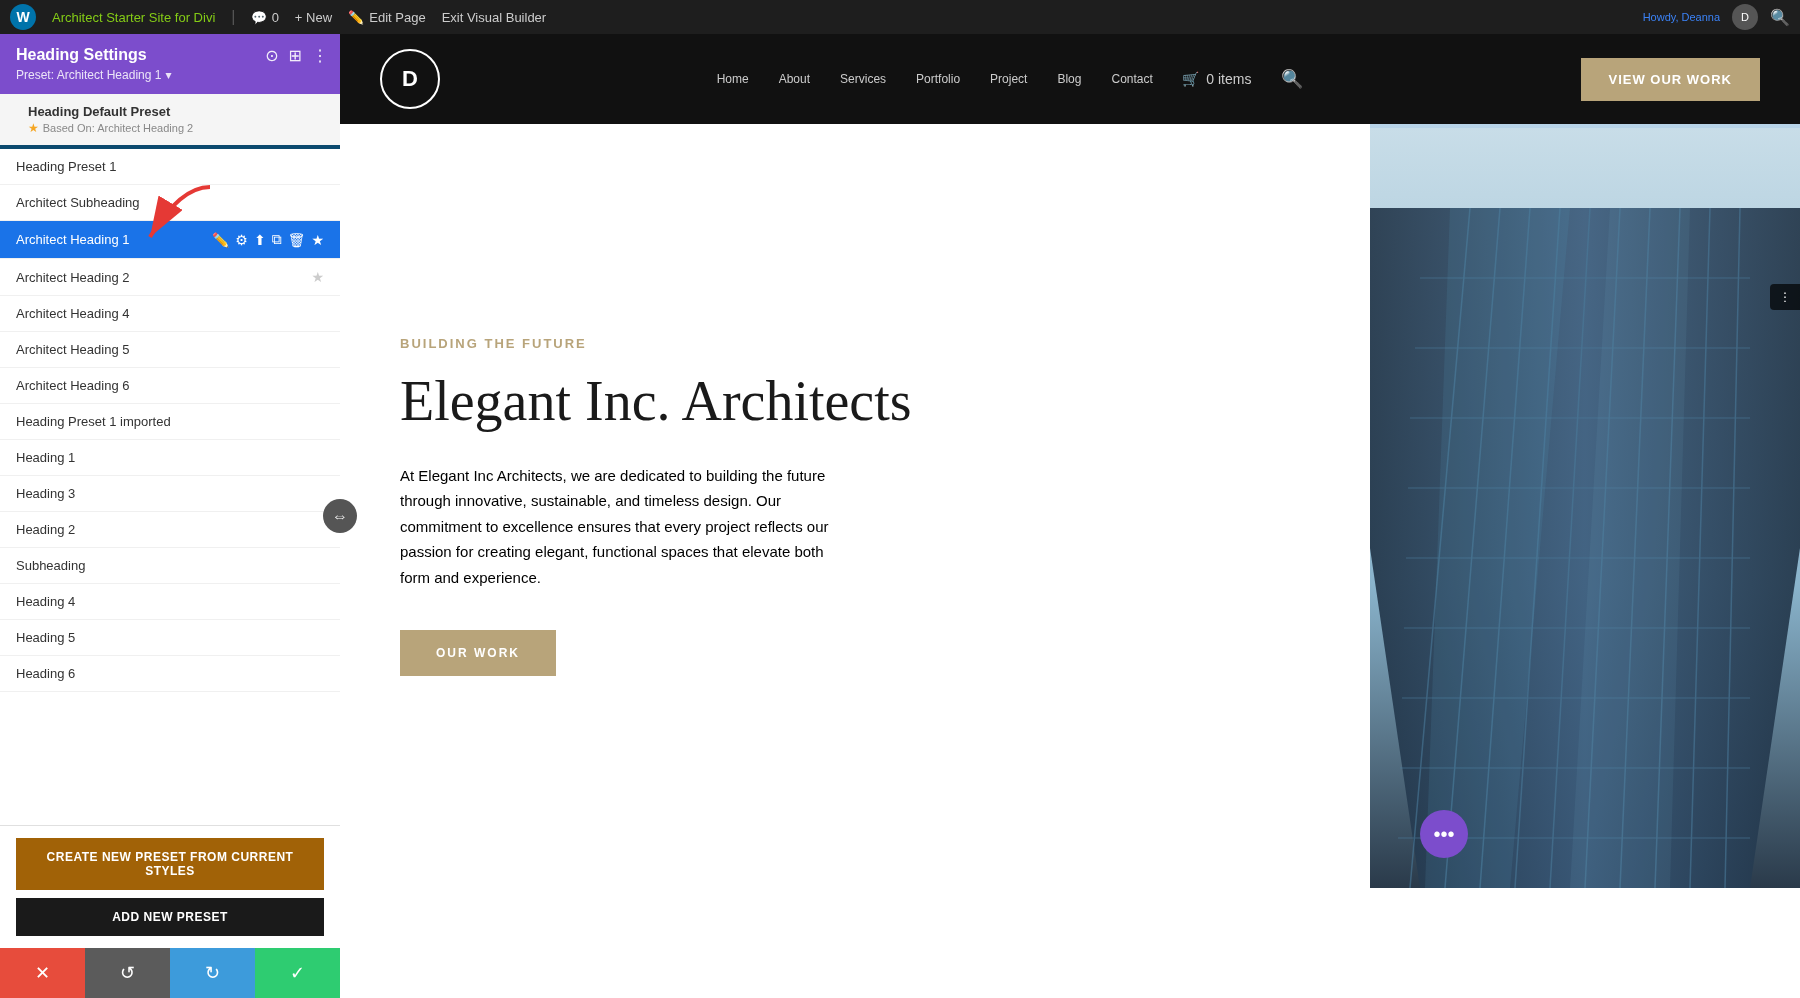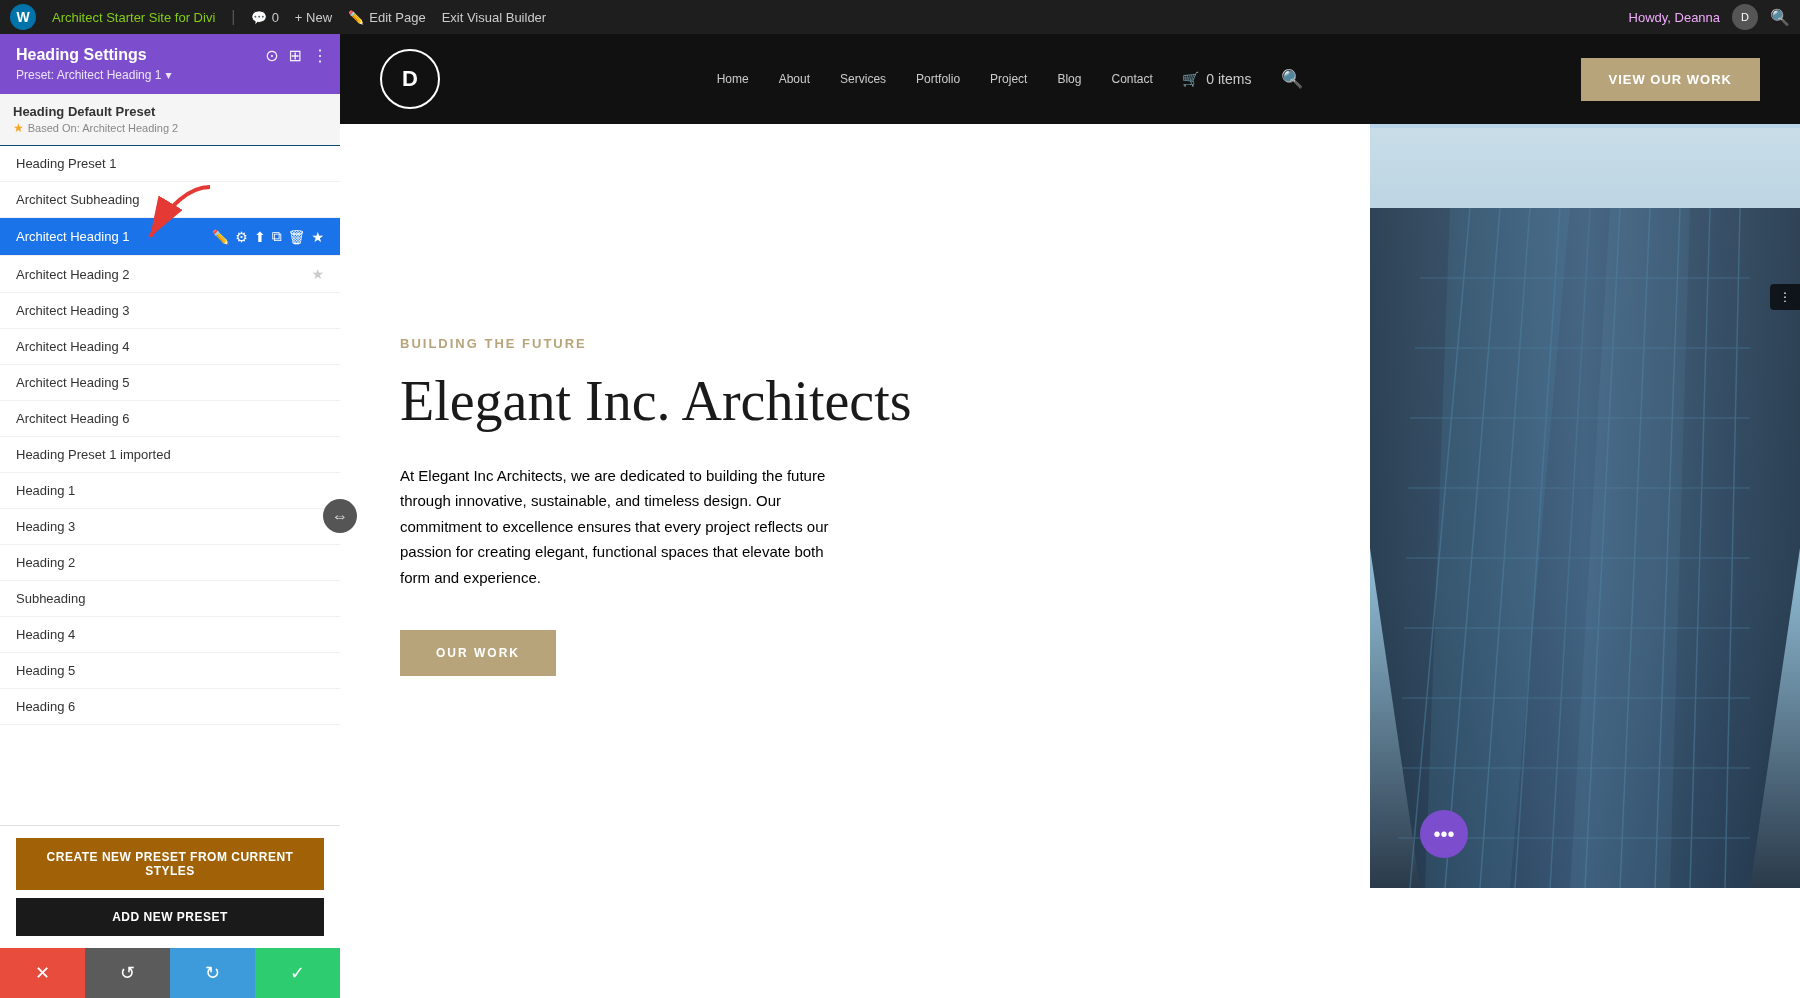--- a/index.html
+++ b/index.html
@@ -42,21 +42,21 @@
       color: #ccc; font-size: 13px; display: flex; align-items: center; gap: 4px;
     }
     .wp-admin-bar .new-btn {
       color: #ccc; font-size: 13px; display: flex; align-items: flex-end; gap: 4px;
     }
     .wp-admin-bar .right-side {
       margin-left: auto;
       display: flex; align-items: center; gap: 12px;
     }
     .wp-admin-bar .howdy {
-      color: #f0abfc; font-size: 13px;
+      color: #3b82f6; font-size: 11px;
     }
     .wp-admin-bar .search-icon-bar {
       color: #ccc; font-size: 16px; cursor: pointer;
     }
     .wp-admin-bar .avatar-circle {
       width: 26px; height: 26px;
       background: #555;
       border-radius: 50%;
       display: flex; align-items: center; justify-content: center;
       color: white; font-size: 11px;
@@ -109,22 +109,22 @@
 
     
     .preset-list {
       flex: 1;
       overflow-y: auto;
       padding: 0;
     }
 
     .preset-group-header {
       background: #f5f5f5;
-      padding: 10px 13px;
-      border-bottom: 1px solid #0c4a6e;
+      padding: 10px 28px;
+      border-bottom: 4px solid #0c4a6e;
     }
     .preset-group-header .group-title {
       font-size: 13px;
       font-weight: 600;
       color: #333;
       margin-bottom: 2px;
     }
     .preset-group-header .based-on {
       font-size: 11px;
       color: #888;
@@ -454,23 +454,20 @@
           <span>⚙</span>
           <span>⬆</span>
           <span>⧉</span>
           <span>🗑</span>
           <span>★</span>
         </div>
       </div>
       <div class="preset-item">
         <span class="item-label">Architect Heading 2</span>
         <span class="star-btn">★</span>
-      </div>
-      <div class="preset-item">
-        <span class="item-label">Architect Heading 3</span>
       </div>
       <div class="preset-item">
         <span class="item-label">Architect Heading 4</span>
       </div>
       <div class="preset-item">
         <span class="item-label">Architect Heading 5</span>
       </div>
       <div class="preset-item">
         <span class="item-label">Architect Heading 6</span>
       </div>

